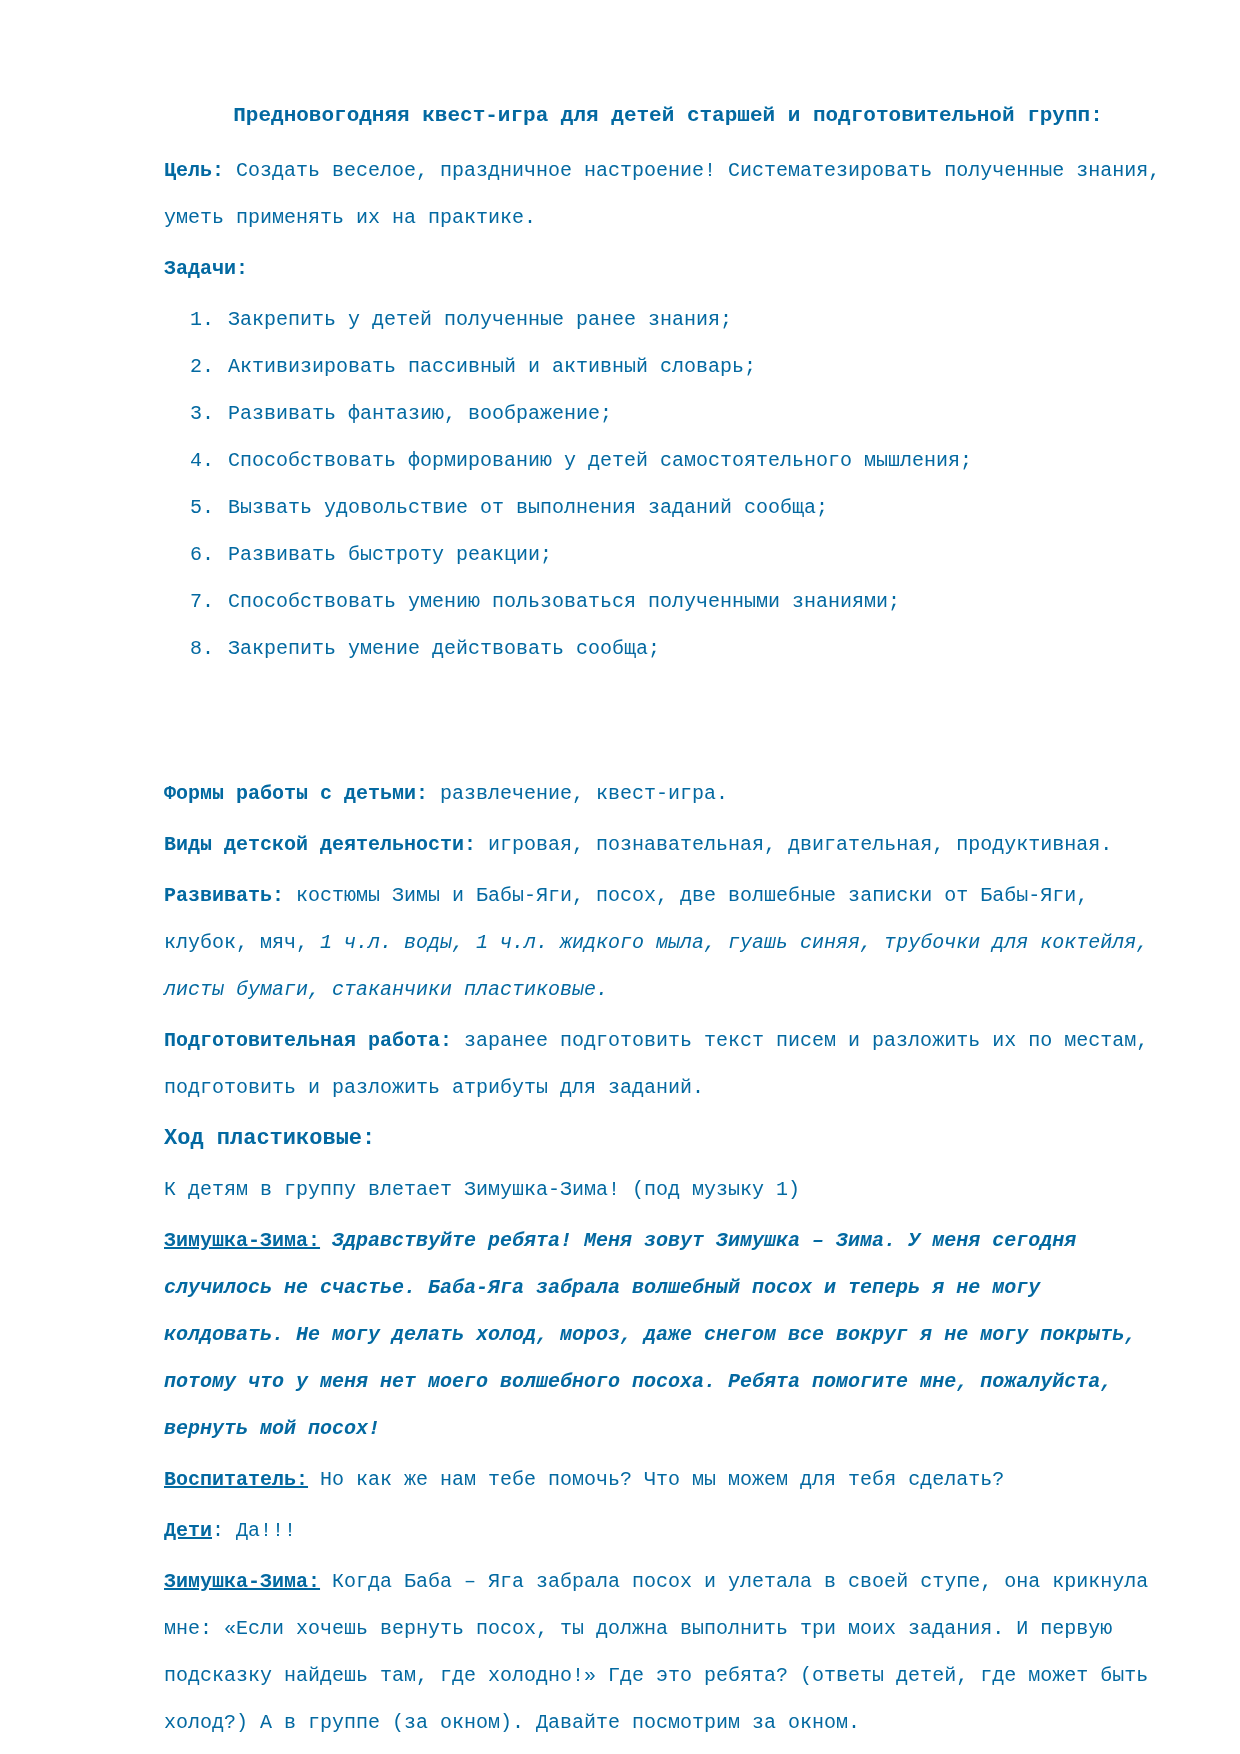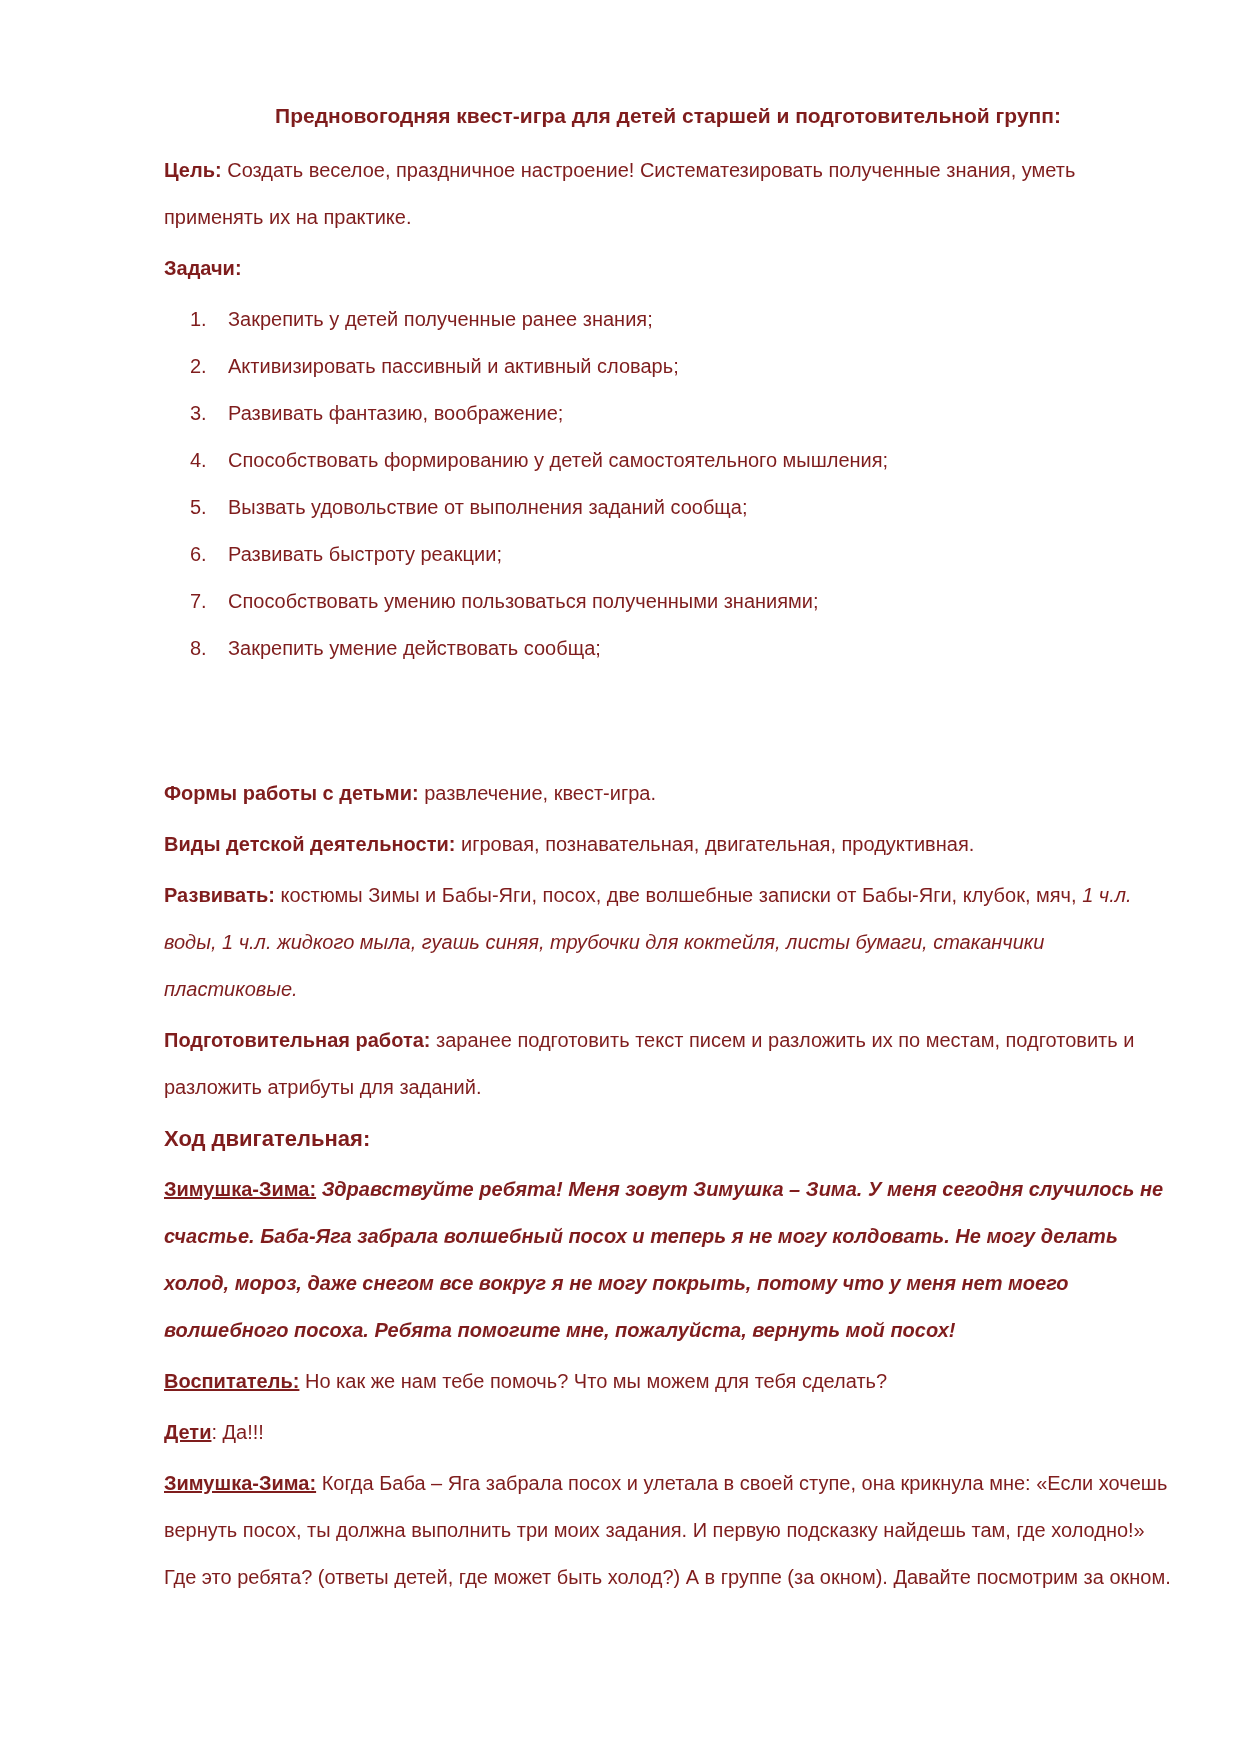--- a/index.html
+++ b/index.html
@@ -2,22 +2,22 @@
 <html><head>
 <meta charset="utf-8">
 <style>
   html, body { margin: 0; padding: 0; background: #ffffff; }
   .page {
     width: 1240px;
     height: 1754px;
     box-sizing: border-box;
     padding: 88px 64px 40px 160px;
     background: #ffffff;
-    color: #7f1d1d;
-    font-family: Liberation Sans, sans-serif;
+    color: #0369a1;
+    font-family: Liberation Mono, monospace;
     font-size: 20px;
     line-height: 47px;
     overflow: hidden;
   }
   .doc-title {
     text-align: center;
     font-weight: 700;
     font-size: 21px;
     line-height: 55px;
   }
@@ -81,22 +81,23 @@
   <div class="spacer-2"></div>
 
   <p class="para"><span class="label">Формы работы с детьми:</span><span> развлечение, квест-игра.</span></p>
 
   <p class="para"><span class="label">Виды детской деятельности:</span><span> игровая, познавательная, двигательная, продуктивная.</span></p>
 
   <p class="para"><span class="label">Развивать:</span><span> костюмы Зимы и Бабы-Яги, посох, две волшебные записки от Бабы-Яги, клубок, мяч, </span><span class="it">1 ч.л. воды, 1 ч.л. жидкого мыла, гуашь синяя, трубочки для коктейля, листы бумаги, стаканчики пластиковые.</span></p>
 
   <p class="para"><span class="label">Подготовительная работа:</span><span> заранее подготовить текст писем и разложить их по местам, подготовить и разложить атрибуты для заданий.</span></p>
 
-  <p class="para course-heading">Ход двигательная:</p>
+  <p class="para course-heading">Ход пластиковые:</p>
 
+  <p class="para">К детям в группу влетает Зимушка-Зима! (под музыку 1)</p>
 
   <p class="para"><span class="label u">Зимушка-Зима:</span><span class="bi"> Здравствуйте ребята! Меня зовут Зимушка – Зима. У меня сегодня случилось не счастье. Баба-Яга забрала волшебный посох и теперь я не могу колдовать. Не могу делать холод, мороз, даже снегом все вокруг я не могу покрыть, потому что у меня нет моего волшебного посоха. Ребята помогите мне, пожалуйста, вернуть мой посох!</span></p>
 
 
   <p class="para"><span class="label u">Воспитатель:</span><span> Но как же нам тебе помочь? Что мы можем для тебя сделать?</span></p>
 
   <p class="para"><span class="label u">Дети</span><span>: Да!!!</span></p>
 
   <p class="para"><span class="label u">Зимушка-Зима:</span><span> Когда Баба – Яга забрала посох и улетала в своей ступе, она крикнула мне: «Если хочешь вернуть посох, ты должна выполнить три моих задания. И первую подсказку найдешь там, где холодно!» Где это ребята? (ответы детей, где может быть холод?) А в группе (за окном). Давайте посмотрим за окном. </span></p>
 

